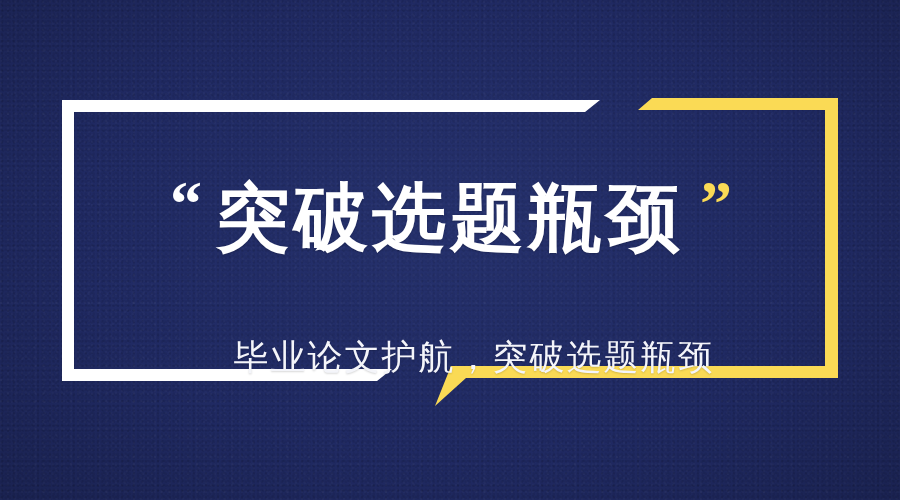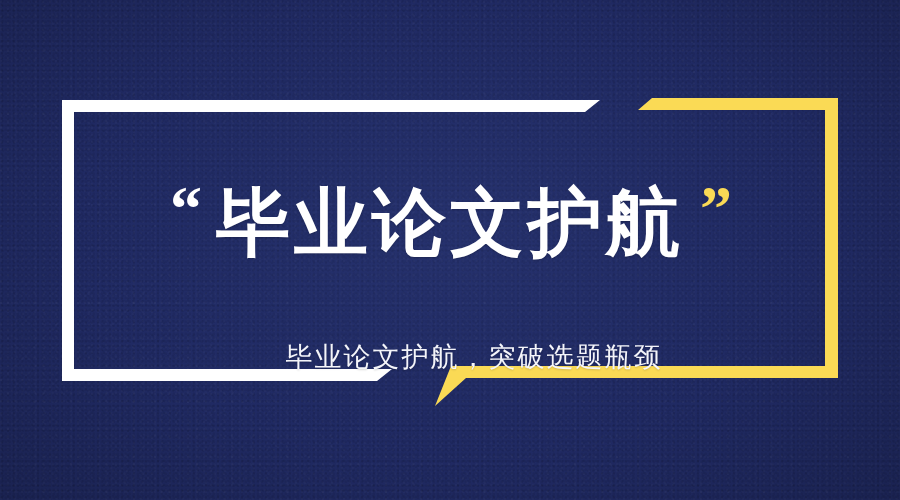--- a/index.html
+++ b/index.html
@@ -83,21 +83,21 @@
   #main-title {
     font-size: 74px;
     font-weight: 700;
     color: #ffffff;
     letter-spacing: 4px;
     line-height: 1.05;
     white-space: nowrap;
     text-shadow: 0 1px 2px rgba(0,0,0,.18);
   }
   #subtitle {
-    font-size: 27px;
+    font-size: 35px;
     font-weight: 500;
     color: #f4f5fa;
     letter-spacing: 2px;
     white-space: nowrap;
     text-shadow: 0 1px 2px rgba(0,0,0,.16);
     margin-left: 48px;
   }
 </style>
 </head>
 <body>
@@ -131,21 +131,21 @@
                377,381
                62,381
              "></polygon>
   </svg>
 
   <div id="text-block">
 
     <div id="title-row">
       <span class="quote-mark" id="quote-open">“</span>
 
-      <h1 id="main-title">毕业论文护航</h1>
+      <h1 id="main-title">突破选题瓶颈</h1>
 
       <span class="quote-mark" id="quote-close">”</span>
     </div>
 
     <div id="subtitle">毕业论文护航，突破选题瓶颈</div>
 
   </div>
 
 </div>
 

